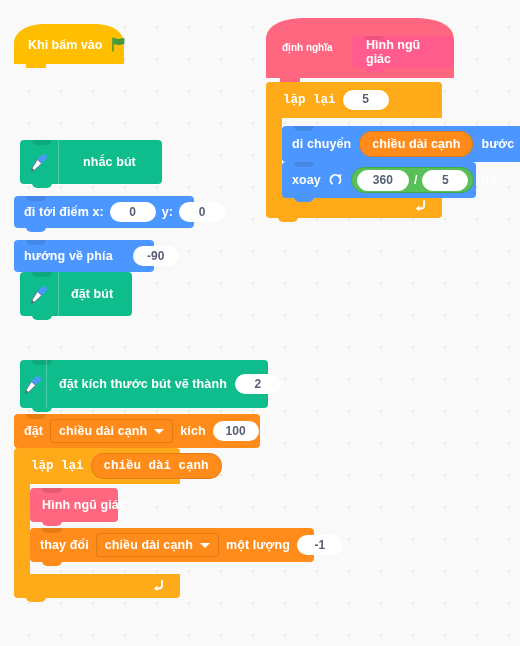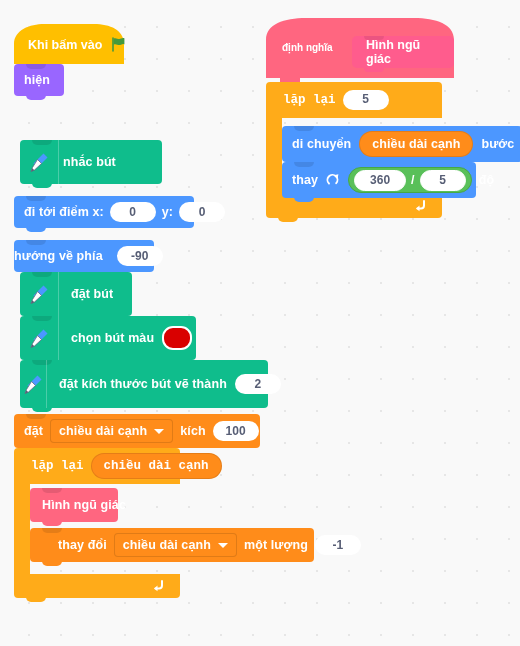--- a/index.html
+++ b/index.html
@@ -250,82 +250,64 @@
     </svg>
     <span class="lbl" style="position:absolute; left:14px; top:14px;">Khi bấm vào</span>
     <span class="flag-icon" style="position:absolute; left:96px; top:12px;">
       <svg width="17" height="17" viewBox="0 0 17 17">
         <path d="M3,2 L3,15" stroke="#45993d" stroke-width="1.6" fill="none" stroke-linecap="round"></path>
         <path d="M3.6,2.6 C6,1.2 8.5,4 11,2.6 C12.5,1.8 13.6,1.8 14.4,2.3 L14.4,8.4 C13.6,7.9 12.5,7.9 11,8.7 C8.5,10.1 6,7.3 3.6,8.7 Z" fill="#45993d"></path>
       </svg>
     </span>
   </div>
 
-  <div class="blk" style="left:14px; top:64px; width:50px; height:32px; background:#9966ff; padding-left:10px;">
-    <span class="notch-u"></span>
-    <span class="notch-d"></span>
-    <span class="lbl">hiện</span>
-  </div>
 
 
   <div class="blk" style="left:20px; top:140px; width:142px; height:44px; background:#0fbd8c;">
     <span class="notch-u"></span>
     <span class="notch-d"></span>
     <span class="pen-col">
       <svg width="26" height="26" viewBox="0 0 26 26">
         <path d="M17.5,4.5 L21.5,8.5 L11.5,18.5 L7.5,14.5 Z" fill="#4c97ff"></path>
         <path d="M11.5,10.5 L15.5,14.5 L8.5,21 L5,22.5 L6.5,18.5 Z" fill="#ffffff" stroke="#575e75" stroke-width="0.7"></path>
         <path d="M5,22.5 L6.3,19.3 L8.4,21.3 Z" fill="#575e75"></path>
       </svg>
     </span>
-    <span class="lbl" style="margin-left:4px;">nhắc bút</span>
+    <span class="lbl" style="margin-left:24px;">nhắc bút</span>
   </div>
 
   <div class="blk" style="left:14px; top:196px; width:180px; height:32px; background:#4c97ff; padding-left:10px; gap:6px;">
     <span class="notch-u"></span>
     <span class="notch-d"></span>
     <span class="lbl">đi tới điểm x:</span>
     <span class="oval">0</span>
     <span class="lbl">y:</span>
     <span class="oval">0</span>
   </div>
 
-  <div class="blk" style="left:14px; top:240px; width:140px; height:32px; background:#4c97ff; gap:14px;">
+  <div class="blk" style="left:14px; top:240px; width:140px; height:32px; background:#4c97ff; padding-left:10px; gap:20px;">
     <span class="notch-u"></span>
     <span class="notch-d"></span>
     <span class="lbl">hướng về phía</span>
     <span class="oval">-90</span>
   </div>
 
   <div class="blk" style="left:20px; top:272px; width:112px; height:44px; background:#0fbd8c;">
     <span class="notch-u"></span>
     <span class="notch-d"></span>
     <span class="pen-col">
       <svg width="26" height="26" viewBox="0 0 26 26">
         <path d="M17.5,4.5 L21.5,8.5 L11.5,18.5 L7.5,14.5 Z" fill="#4c97ff"></path>
         <path d="M11.5,10.5 L15.5,14.5 L8.5,21 L5,22.5 L6.5,18.5 Z" fill="#ffffff" stroke="#575e75" stroke-width="0.7"></path>
         <path d="M5,22.5 L6.3,19.3 L8.4,21.3 Z" fill="#575e75"></path>
       </svg>
     </span>
     <span class="lbl" style="margin-left:12px;">đặt bút</span>
   </div>
 
-  <div class="blk" style="left:20px; top:316px; width:176px; height:44px; background:#0fbd8c;">
-    <span class="notch-u"></span>
-    <span class="notch-d"></span>
-    <span class="pen-col">
-      <svg width="26" height="26" viewBox="0 0 26 26">
-        <path d="M17.5,4.5 L21.5,8.5 L11.5,18.5 L7.5,14.5 Z" fill="#4c97ff"></path>
-        <path d="M11.5,10.5 L15.5,14.5 L8.5,21 L5,22.5 L6.5,18.5 Z" fill="#ffffff" stroke="#575e75" stroke-width="0.7"></path>
-        <path d="M5,22.5 L6.3,19.3 L8.4,21.3 Z" fill="#575e75"></path>
-      </svg>
-    </span>
-    <span class="lbl" style="margin-left:12px;">chọn bút màu</span>
-    <span class="color-swatch" style="margin-left:8px;"></span>
-  </div>
 
   <div class="blk" style="left:20px; top:360px; width:248px; height:48px; background:#0fbd8c;">
     <span class="notch-u"></span>
     <span class="notch-d"></span>
     <span class="pen-col">
       <svg width="26" height="26" viewBox="0 0 26 26">
         <path d="M17.5,4.5 L21.5,8.5 L11.5,18.5 L7.5,14.5 Z" fill="#4c97ff"></path>
         <path d="M11.5,10.5 L15.5,14.5 L8.5,21 L5,22.5 L6.5,18.5 Z" fill="#ffffff" stroke="#575e75" stroke-width="0.7"></path>
         <path d="M5,22.5 L6.3,19.3 L8.4,21.3 Z" fill="#575e75"></path>
       </svg>
@@ -366,21 +348,21 @@
       </span>
     </div>
   </div>
 
   <div class="blk" style="left:30px; top:488px; width:88px; height:34px; background:#ff6680; padding-left:12px;">
     <span class="notch-u"></span>
     <span class="notch-d" style="background:#ff6680;"></span>
     <span class="lbl">Hình ngũ giác</span>
   </div>
 
-  <div class="blk" style="left:30px; top:528px; width:284px; height:34px; background:#ff8c1a; padding-left:28px; gap:7px;">
+  <div class="blk" style="left:30px; top:528px; width:284px; height:34px; background:#ff8c1a; padding-left:10px; gap:7px;">
     <span class="notch-u"></span>
     <span class="notch-d"></span>
     <span class="lbl">thay đổi</span>
     <span class="dropdown">
       <span>chiều dài cạnh</span>
       <span class="caret"></span>
     </span>
     <span class="lbl">một lượng</span>
     <span class="oval">-1</span>
   </div>
@@ -423,21 +405,21 @@
     <span class="notch-u"></span>
     <span class="notch-d" style="background:#4c97ff;"></span>
     <span class="lbl">di chuyển</span>
     <span class="reporter">chiều dài cạnh</span>
     <span class="lbl">bước</span>
   </div>
 
   <div class="blk" style="left:282px; top:162px; width:194px; height:36px; background:#4c97ff; padding-left:10px; gap:7px;">
     <span class="notch-u"></span>
     <span class="notch-d" style="background:#4c97ff;"></span>
-    <span class="lbl">thay</span>
+    <span class="lbl">xoay</span>
     <span class="turn-icon">
       <svg width="16" height="16" viewBox="0 0 16 16">
         <path d="M4,11.5 A5,5 0 1 1 11.2,11.2" stroke="#ffffff" stroke-width="1.9" fill="none" stroke-linecap="round"></path>
         <path d="M8.8,3.2 L13.4,2.2 L12.6,6.8 Z" fill="#ffffff"></path>
       </svg>
     </span>
     <span class="operator">
       <span class="oval green-in" style="height:19px; min-width:34px;">360</span>
       <span>/</span>
       <span class="oval green-in" style="height:19px; min-width:28px;">5</span>

